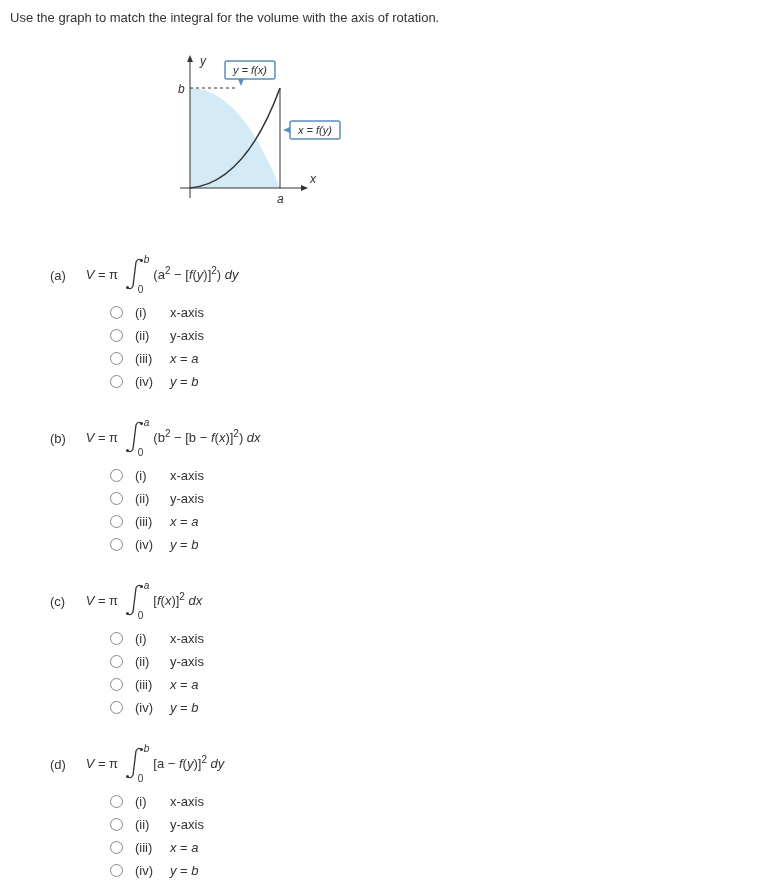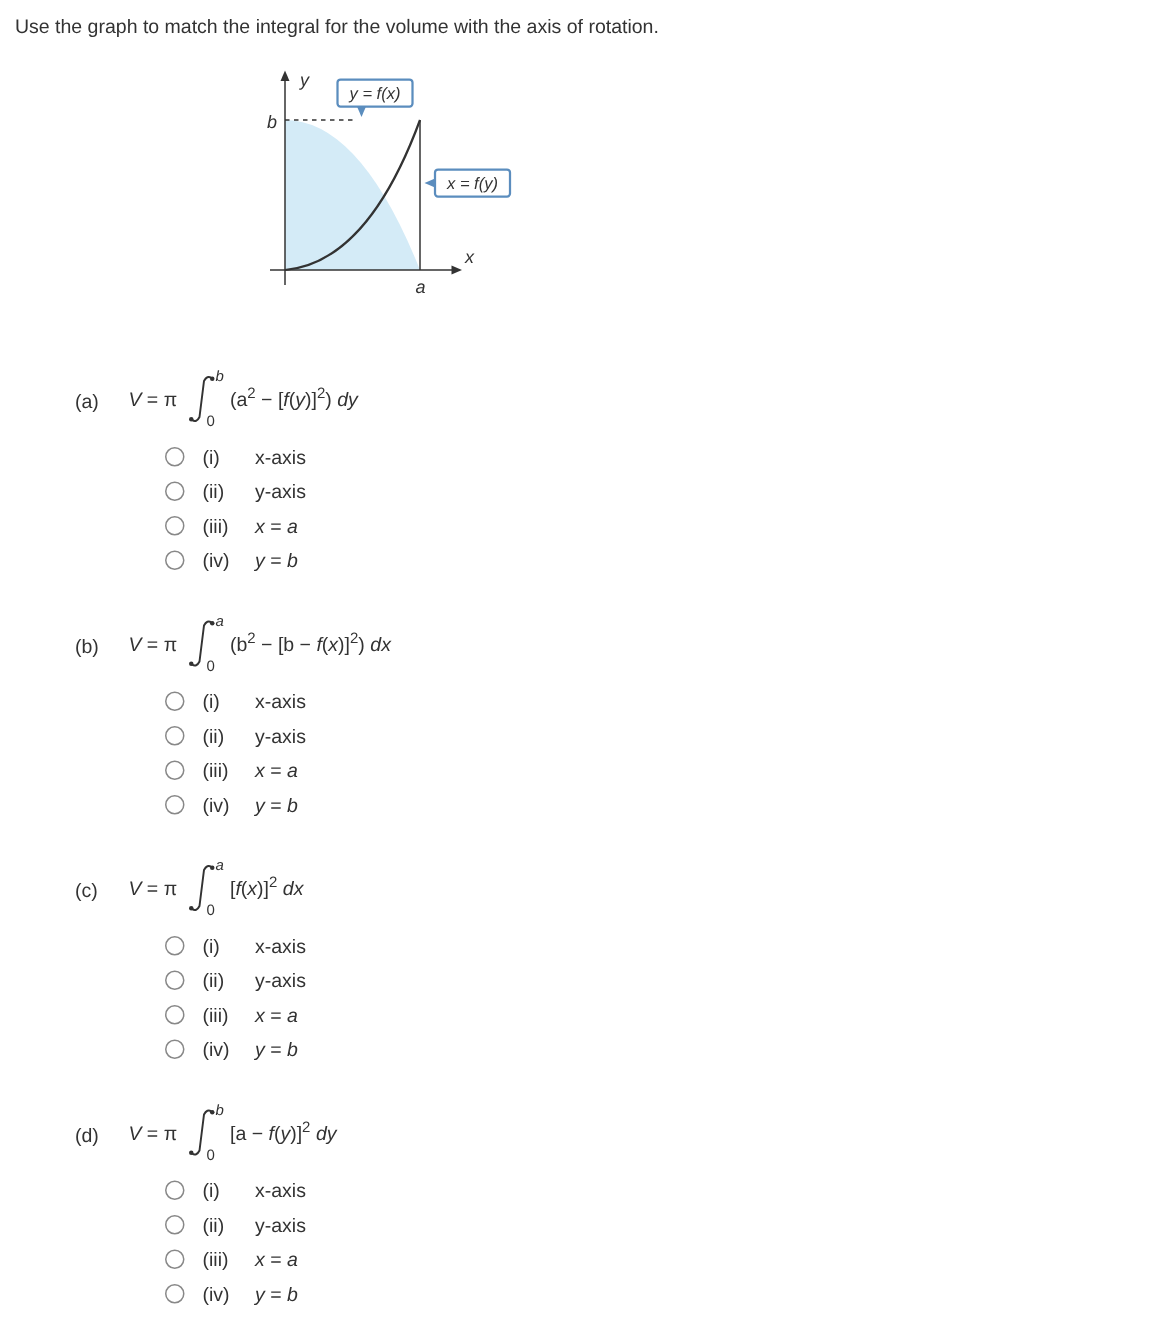--- a/index.html
+++ b/index.html
@@ -1,18 +1,18 @@
 <!DOCTYPE html>
 <html><head>
   <meta charset="utf-8">
   <style>
     * { box-sizing: border-box; margin: 0; padding: 0; }
     body { font-family: Arial, Helvetica, sans-serif; font-size: 13px; color: #333; padding: 10px; width: 780px; }
-    .instruction { margin-bottom: 20px; font-size: 13px; }
-    .graph-container { margin-left: 140px; margin-bottom: 25px; }
+    .instruction { font-size: 13px; }
+    .graph-container { margin-left: 140px; margin-bottom: 25px; margin-top: 28px; }
     .part { margin-bottom: 30px; margin-left: 40px; }
     .part-label { display: inline-block; width: 32px; vertical-align: middle; }
     .formula { display: inline-block; font-family: Verdana, Arial, sans-serif; font-size: 13px; white-space: nowrap; }
     .integral { display: inline-block; vertical-align: middle; position: relative; margin: 0 2px; }
     .integral-sign { display: inline-block; vertical-align: middle; }
     .int-upper { position: absolute; top: -2px; left: 20px; font-size: 10px; font-style: italic; }
     .int-lower { position: absolute; bottom: 0px; left: 14px; font-size: 10px; }
     .options { margin-left: 60px; margin-top: 10px; }
     .option-row { display: flex; align-items: center; margin-bottom: 8px; font-size: 13px; }
     .radio { width: 13px; height: 13px; border: 1px solid #888; border-radius: 50%; margin-right: 12px; flex-shrink: 0; }

